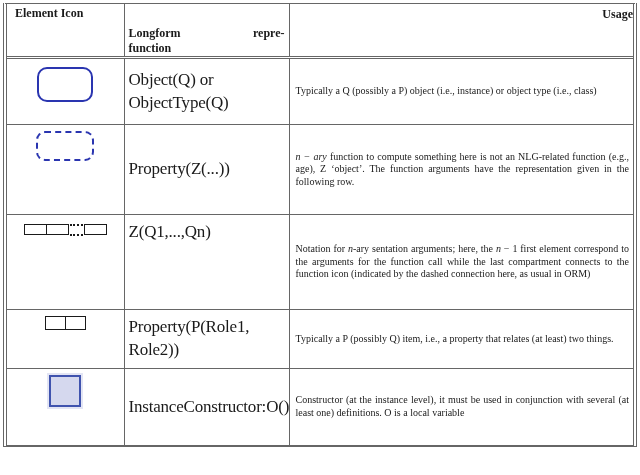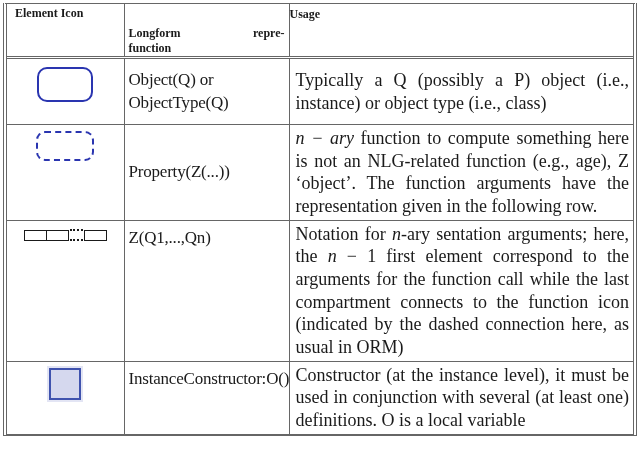--- a/index.html
+++ b/index.html
@@ -24,41 +24,41 @@
   table{border-collapse:collapse;table-layout:fixed;width:100%;}
   col.c1{width:117px;} col.c2{width:165px;} col.c3{width:344px;}
   td,th{border-left:1px solid var(--line);padding:0;vertical-align:middle;}
   td:first-child,th:first-child{border-left:none;}
   thead th{
     border-bottom:3px double var(--line);
     font-size:12px;font-weight:bold;text-align:left;
     height:42px;vertical-align:top;padding-top:2px;
   }
   thead th.h1{padding-left:8px;}
-  thead th.h3{text-align:left;padding-top:3px;}
+  thead th.h3{text-align:right;padding-top:3px;}
   .h2-inner{padding:0 4px;}
   .h2-line1{display:flex;justify-content:space-between;margin-top:20px;}
   tbody td{border-top:1px solid var(--line);}
   tbody tr:nth-child(1) td{height:59px;}
   tbody tr:nth-child(2) td{height:83px;}
   tbody tr:nth-child(3) td{height:88px;}
   tbody tr:nth-child(4) td{height:52px;}
   tbody tr:nth-child(5) td{height:70px;}
   tbody tr:nth-child(6) td{height:72px;}
   td.icon-cell{vertical-align:top;padding-top:6px;text-align:center;}
   tbody tr:nth-child(3) td.longform-cell,
   tbody tr:nth-child(4) td.longform-cell{vertical-align:top;padding-top:6px;}
   td.longform-cell{padding-left:4px;padding-right:2px;}
   .mono{
     font-family:Liberation Serif, serif;
     font-size:17px;line-height:1.35;letter-spacing:-0.2px;
     white-space:normal;word-break:normal;
   }
   td.usage-cell{padding:2px 4px 2px 6px;}
-  .usage{font-size:18px;line-height:1.26;text-align:justify;font-family:Liberation Serif, serif;}
+  .usage{font-size:10px;line-height:1.26;text-align:justify;font-family:Liberation Serif, serif;}
   .usage .it{font-style:italic;margin-top:24px;}
   
   .icon{display:inline-flex;align-items:center;justify-content:center;}
   .icon-rounded-rect{
     width:52px;height:31px;border:2px solid var(--icon-blue);
     border-radius:10px;background:#fff;margin-top:2px;
   }
   .icon-dashed-rounded-rect{
     width:54px;height:26px;border:2px dashed var(--icon-blue);
     border-radius:9px;background:#fff;
@@ -138,20 +138,32 @@
               <div class="seg last"></div>
             </div></td>
           <td class="longform-cell">
             <div class="mono">Z(Q1,...,Qn)</div>
           </td>
           <td class="usage-cell">
             <div class="usage"><span>Notation for </span><span class="it">n</span><span>-ary sentation arguments; here, the </span><span class="it">n</span><span> − 1 first element correspond to the arguments for the function call while the last compartment connects to the function icon (indicated by the dashed connection here, as usual in ORM)</span></div>
           </td>
         </tr>
         <tr>
+          <td class="icon-cell"><div class="icon icon-property-compartments">
+              <div class="seg"></div>
+              <div class="seg"></div>
+            </div></td>
+          <td class="longform-cell">
+            <div class="mono">Property(P(Role1, Role2))</div>
+          </td>
+          <td class="usage-cell">
+            <div class="usage"><span>Typically a P (possibly Q) item, i.e., a property that relates (at least) two things.</span></div>
+          </td>
+        </tr>
+        <tr>
           <td class="icon-cell"><div class="icon icon-square-filled"></div></td>
           <td class="longform-cell">
             <div class="mono">InstanceConstructor:O()</div>
           </td>
           <td class="usage-cell">
             <div class="usage"><span>Constructor (at the instance level), it must be used in conjunction with several (at least one) definitions. O is a local variable</span></div>
           </td>
         </tr>
       </tbody>
   </table>

